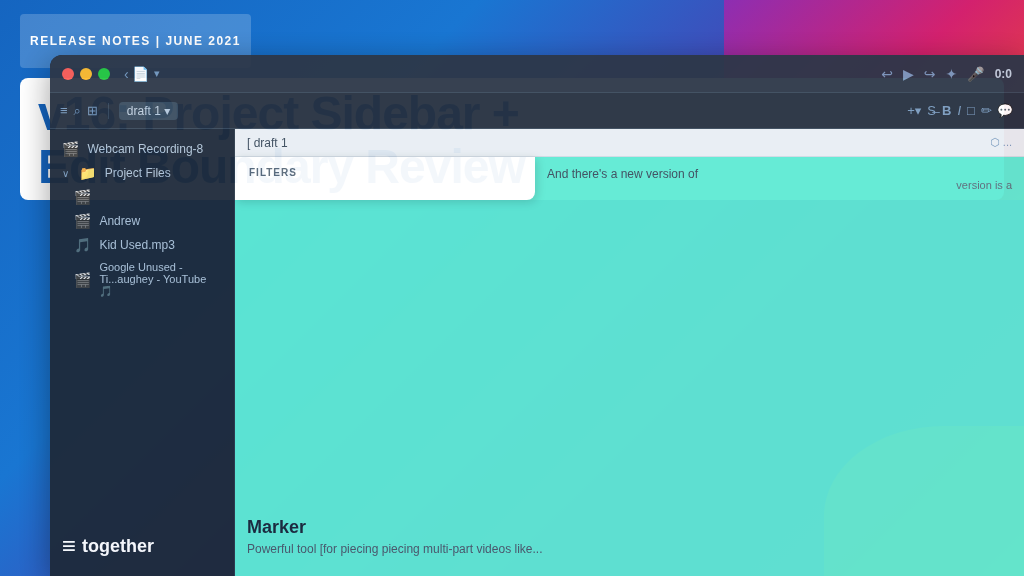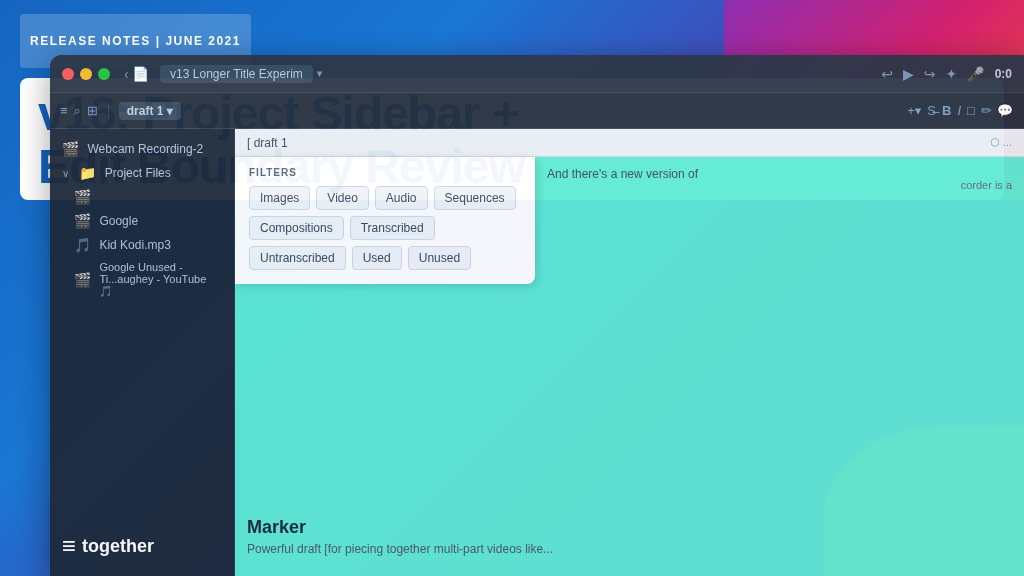--- a/index.html
+++ b/index.html
@@ -176,21 +176,20 @@
       background: #3a4a5c;
       margin: 0 4px;
     }
 
     .toolbar-label {
       color: #c0d0e0;
       font-size: 12px;
       background: #3a4d60;
       padding: 2px 8px;
       border-radius: 4px;
-      font-weight: bold;
     }
 
     .toolbar-spacer { flex: 1; }
 
     .toolbar-right {
       display: flex;
       align-items: center;
       gap: 6px;
     }
 
@@ -391,21 +390,20 @@
 
 <div class="app-window">
 
   <div class="title-bar">
     <div class="traffic-light tl-red"></div>
     <div class="traffic-light tl-yellow"></div>
     <div class="traffic-light tl-green"></div>
     <div class="title-bar-nav">
       <span class="title-bar-icon">‹</span>
       <span class="title-bar-icon">📄</span>
-      <span class="title-bar-title">v13 Longer Title Experim</span>
       <span class="title-bar-dropdown">▾</span>
     </div>
     <div class="title-bar-controls">
       <span class="title-bar-ctrl">↩</span>
       <span class="title-bar-ctrl">▶</span>
       <span class="title-bar-ctrl">↪</span>
       <span class="title-bar-ctrl">✦</span>
       <span class="title-bar-ctrl">🎤</span>
       <span class="title-bar-time">0:0</span>
     </div>
@@ -427,37 +425,37 @@
       <span class="toolbar-btn">✏</span>
       <span class="toolbar-btn">💬</span>
     </div>
   </div>
 
   <div class="app-body">
 
     <div class="sidebar">
       <div class="sidebar-item">
         <span class="sidebar-item-icon">🎬</span>
-        <span>Webcam Recording-2</span>
+        <span>Webcam Recording-8</span>
       </div>
       <div class="sidebar-item">
         <span class="sidebar-chevron">∨</span>
         <span class="sidebar-item-icon">📁</span>
         <span>Project Files</span>
       </div>
       <div class="sidebar-item sidebar-indent">
         <span class="sidebar-item-icon">🎬</span>
       </div>
       <div class="sidebar-item sidebar-indent">
         <span class="sidebar-item-icon">🎬</span>
-        <span>Google</span>
+        <span>Andrew</span>
       </div>
       <div class="sidebar-item sidebar-indent">
         <span class="sidebar-item-icon">🎵</span>
-        <span>Kid Kodi.mp3</span>
+        <span>Kid Used.mp3</span>
       </div>
       <div class="sidebar-item sidebar-indent">
         <span class="sidebar-item-icon">🎬</span>
         <span style="font-size:11px;">Google Unused - Ti...aughey - YouTube 🎵</span>
       </div>
 
       <div class="descript-logo">
         <span class="descript-logo-icon">≡</span>
         <span class="descript-logo-text">together</span>
       </div>
@@ -465,41 +463,30 @@
 
     <div class="main-area">
 
       <div class="project-bar">
         <span class="project-bar-title">[ draft 1</span>
         <span style="margin-left:auto;color:#7a9bbf;font-size:11px;">⬡ ...</span>
       </div>
 
       <div class="filters-panel">
         <div class="filters-title">FILTERS</div>
-        <div class="filter-tags">
-          <span class="filter-tag">Images</span>
-          <span class="filter-tag">Video</span>
-          <span class="filter-tag">Audio</span>
-          <span class="filter-tag">Sequences</span>
-          <span class="filter-tag">Compositions</span>
-          <span class="filter-tag">Transcribed</span>
-          <span class="filter-tag">Untranscribed</span>
-          <span class="filter-tag">Used</span>
-          <span class="filter-tag">Unused</span>
-        </div>
       </div>
 
       <div class="main-text">
         <span>And there's a new version of</span>
       </div>
 
       <div class="recorder-text">
-        <span>corder is a</span>
+        <span>version is a</span>
       </div>
 
       <div style="position:absolute;bottom:20px;left:12px;right:12px;">
         <div class="marker-title">Marker</div>
-        <div class="main-text-body">Powerful draft [for piecing together multi-part videos like...</div>
+        <div class="main-text-body">Powerful tool [for piecing piecing multi-part videos like...</div>
       </div>
 
     </div>
   </div>
 </div>
 
 </body></html>

